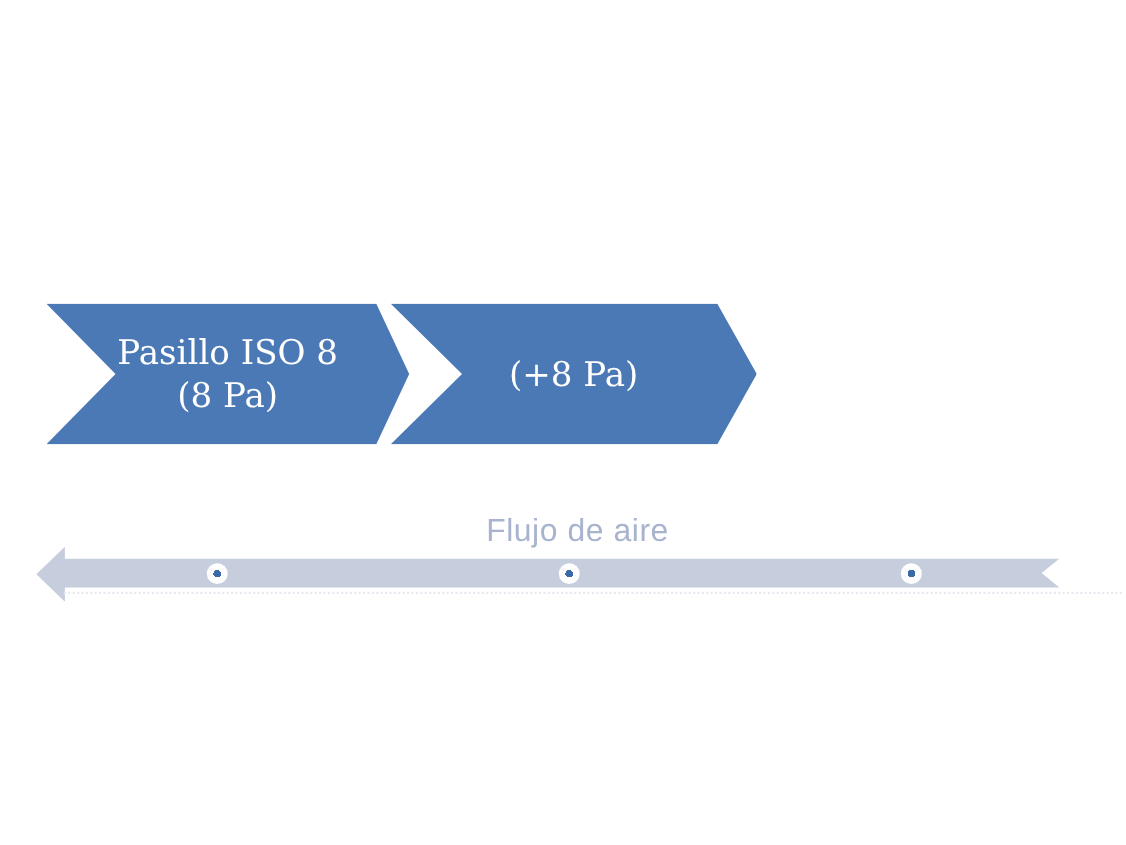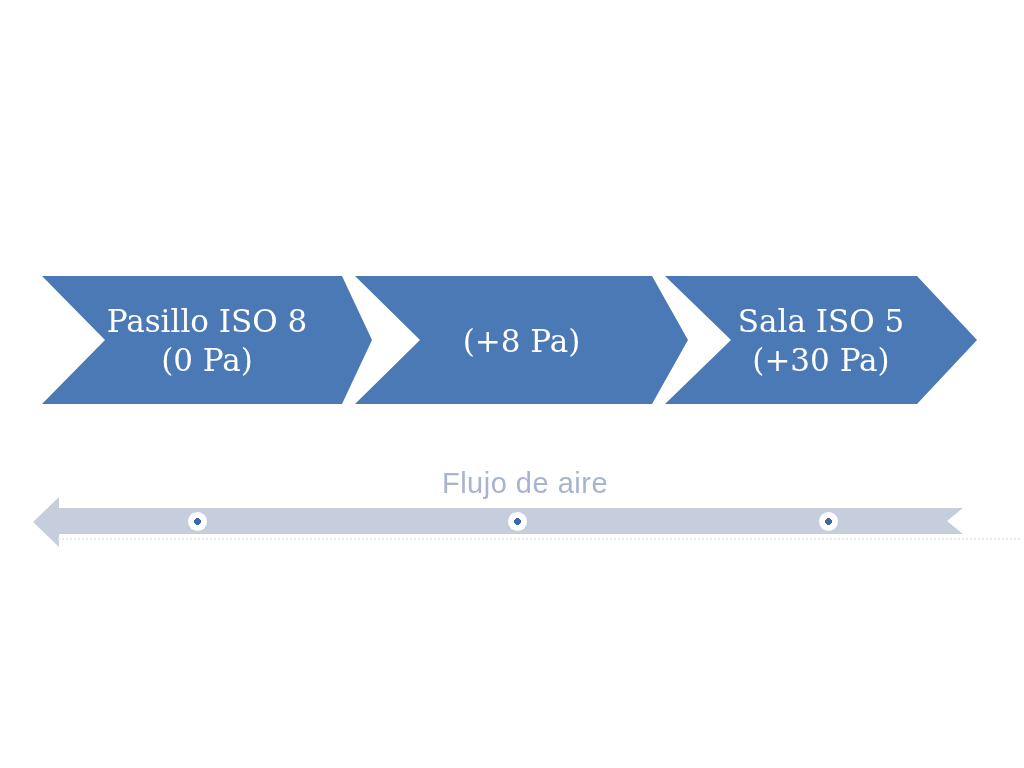--- a/index.html
+++ b/index.html
@@ -94,31 +94,27 @@
     border-top: 2px dotted var(--dotted-line, #e6eaf0);
   }
 </style>
 </head>
 <body>
 
 <div class="slide">
 
   <div class="chevron chevron-1">
     <div>Pasillo ISO 8</div>
-    <div>(0 Pa)</div>
+    <div>(8 Pa)</div>
   </div>
 
   <div class="chevron chevron-2">
     <div>(+8 Pa)</div>
   </div>
 
-  <div class="chevron chevron-3">
-    <div>Sala ISO 5</div>
-    <div>(+30 Pa)</div>
-  </div>
 
   <div class="airflow-label">Flujo de aire</div>
 
   <div class="airflow-arrow"></div>
 
   <div class="flow-dot flow-dot-1"></div>
   <div class="flow-dot flow-dot-2"></div>
   <div class="flow-dot flow-dot-3"></div>
 
   <div class="dotted-line"></div>

